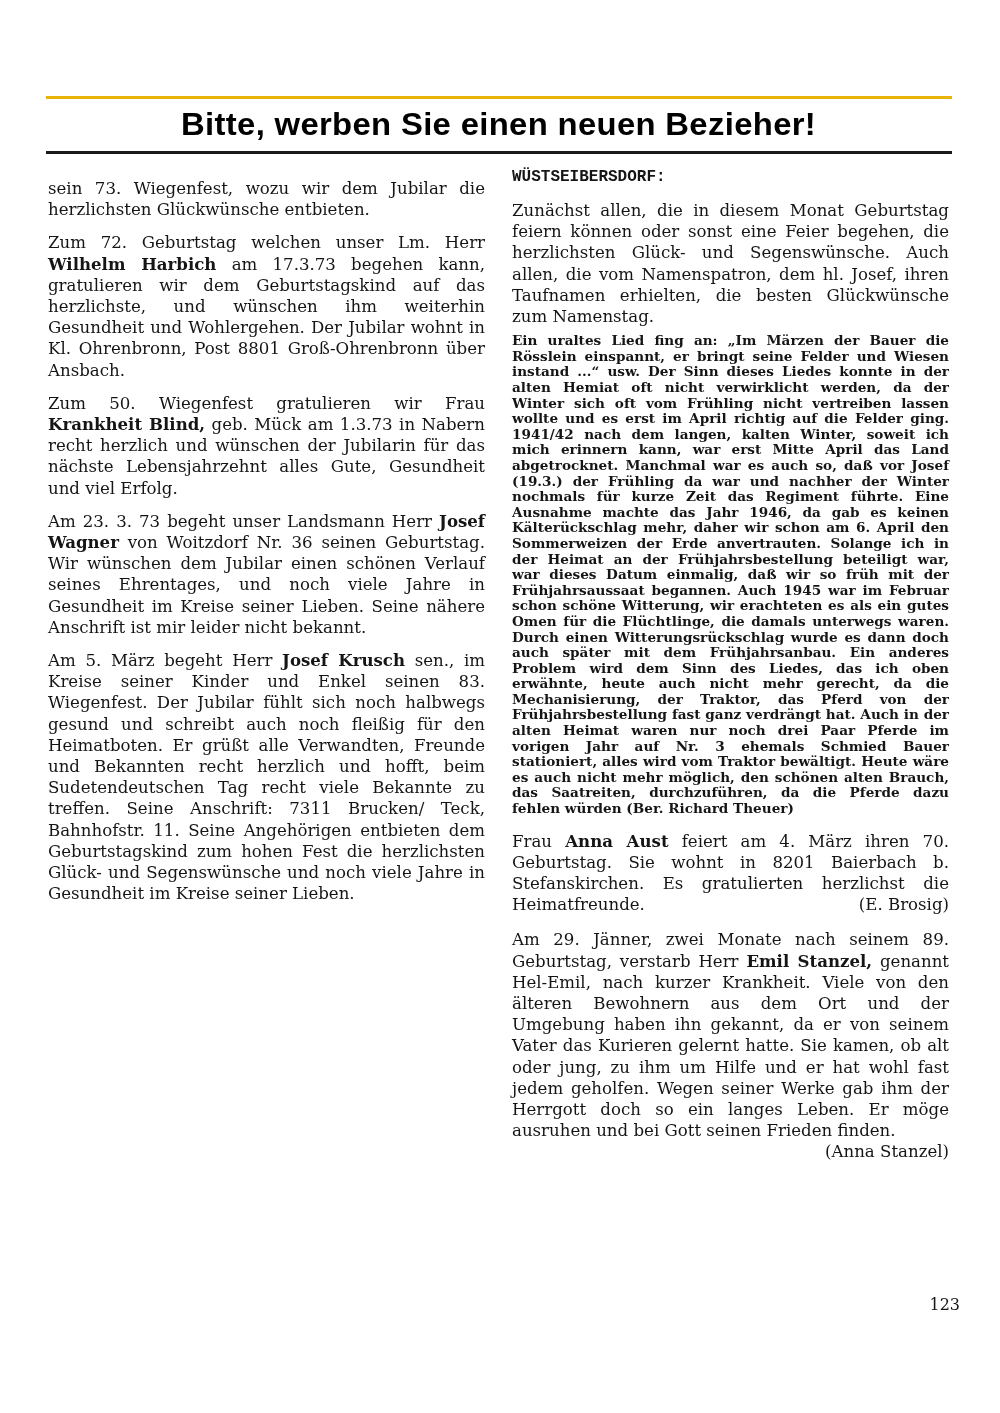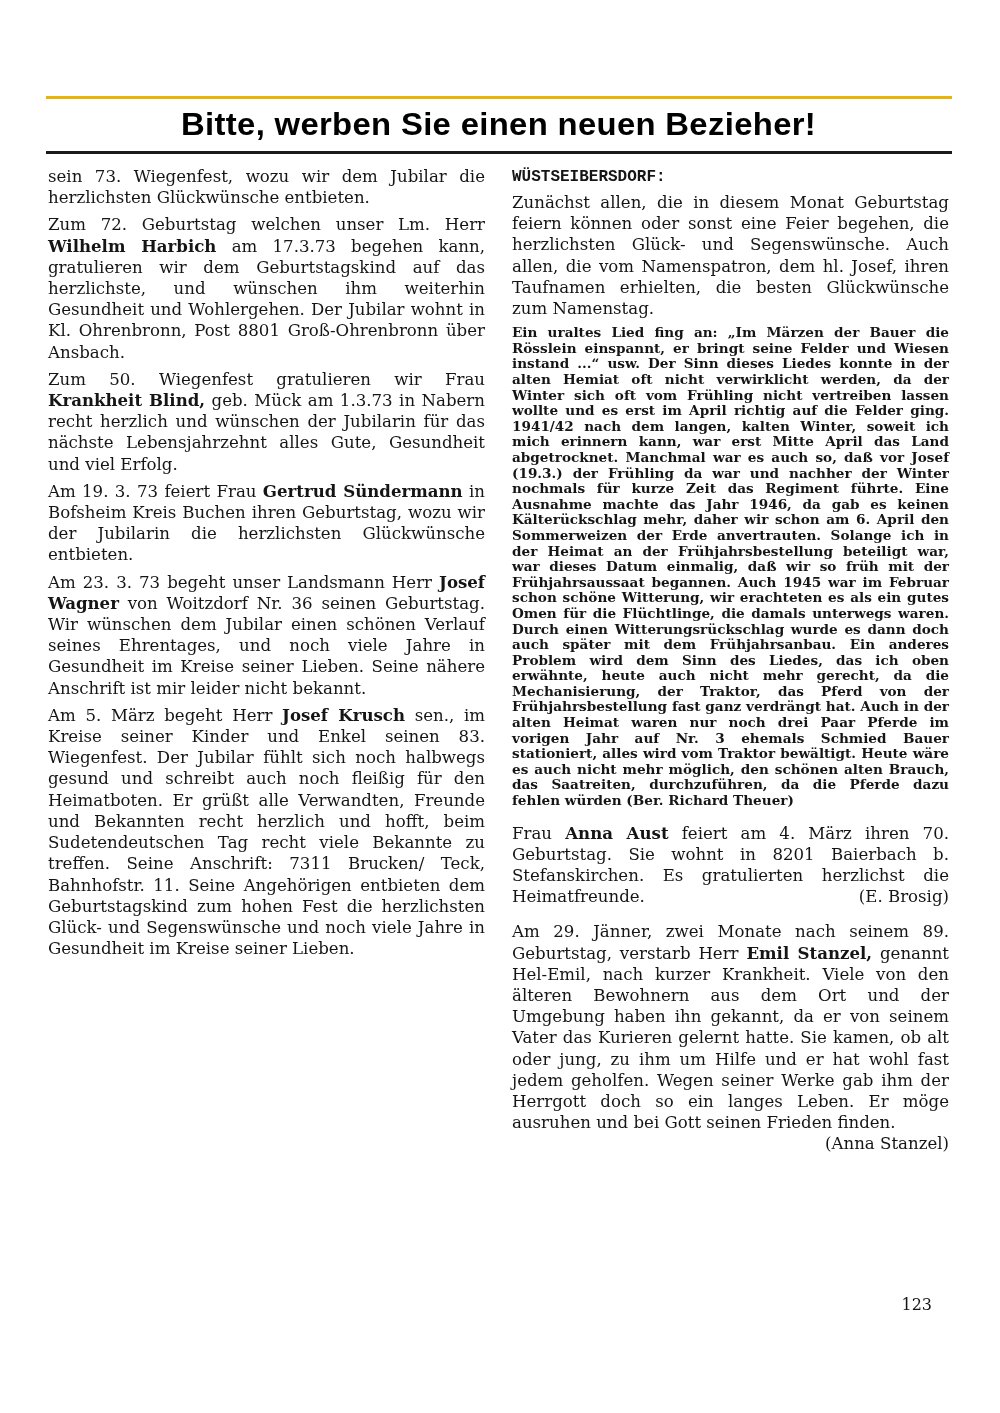--- a/index.html
+++ b/index.html
@@ -12,42 +12,41 @@
   .banner-text {
     font-family: "Liberation Sans", sans-serif; font-weight: 900; font-size: 31px;
     letter-spacing: 0.3px; color: #000; white-space: nowrap; transform: scaleX(1.06);
   }
   .col {
     position: absolute; top: 166px; width: 437px;
     font-family: "DejaVu Serif", serif; text-align: justify; hyphens: manual;
   }
   .col-left { left: 48px; }
   .col-right { left: 512px; }
-  .p { font-size: 16.6px; line-height: 21.2px; margin: 0 0 6px 0; }
+  .p { font-size: 16.6px; line-height: 21.2px; margin: 12px 0 6px 0; }
   .small { font-size: 13.6px; line-height: 15.6px; margin: 4px 0 14px 0; font-weight: 600; }
   .heading { font-weight: 700; font-size: 16px; line-height: 22px; margin: 0 0 4px 0; font-family: Liberation Mono, monospace; }
   b { font-weight: 700; }
   .sig { float: right; }
   .page-number {
-    position: absolute; right: 68px; top: 1295px;
+    position: absolute; right: 40px; top: 1295px;
     font-family: "DejaVu Serif", serif; font-size: 16px;
   }
 </style>
 </head>
 <body>
 
 <div class="banner">
   <span class="banner-text">Bitte, werben Sie einen neuen Bezieher!</span>
 </div>
 
 <div class="col col-left">
   <p class="p">sein 73. Wiegenfest, wozu wir dem Jubilar die herzlichsten Glückwünsche entbieten.</p>
   <p class="p"><span>Zum 72. Geburtstag welchen unser Lm. Herr </span><b>Wilhelm Harbich</b><span> am 17.3.73 begehen kann, gratulieren wir dem Geburtstagskind auf das herzlichste, und wünschen ihm weiterhin Gesundheit und Wohlergehen. Der Jubilar wohnt in Kl. Ohrenbronn, Post 8801 Groß-Ohrenbronn über Ansbach.</span></p>
   <p class="p"><span>Zum 50. Wiegenfest gratulieren wir Frau </span><b>Krankheit Blind,</b><span> geb. Mück am 1.3.73 in Nabern recht herzlich und wünschen der Jubilarin für das nächste Lebensjahrzehnt alles Gute, Gesundheit und viel Erfolg.</span></p>
-  <p class="p"><span>Am 19. 3. 73 feiert Frau </span><b>Gertrud Sündermann</b><span> in Bofsheim Kreis Buchen ihren Geburtstag, wozu wir der Jubilarin die herzlichsten Glückwünsche entbieten.</span></p>
   <p class="p"><span>Am 23. 3. 73 begeht unser Landsmann Herr </span><b>Josef Wagner</b><span> von Woitzdorf Nr. 36 seinen Geburtstag. Wir wünschen dem Jubilar einen schönen Verlauf seines Ehrentages, und noch viele Jahre in Gesundheit im Kreise seiner Lieben. Seine nähere Anschrift ist mir leider nicht bekannt.</span></p>
   <p class="p"><span>Am 5. März begeht Herr </span><b>Josef Krusch</b><span> sen., im Kreise seiner Kinder und Enkel seinen 83. Wiegenfest. Der Jubilar fühlt sich noch halbwegs gesund und schreibt auch noch fleißig für den Heimatboten. Er grüßt alle Verwandten, Freunde und Bekannten recht herzlich und hofft, beim Sudetendeutschen Tag recht viele Bekannte zu treffen. Seine Anschrift: 7311 Brucken/ Teck, Bahnhofstr. 11. Seine Angehörigen entbieten dem Geburtstagskind zum hohen Fest die herzlichsten Glück- und Segenswünsche und noch viele Jahre in Gesundheit im Kreise seiner Lieben.</span></p>
 </div>
 
 <div class="col col-right">
   <p class="heading">WÜSTSEIBERSDORF:</p>
   <p class="p">Zunächst allen, die in diesem Monat Geburtstag feiern können oder sonst eine Feier begehen, die herzlichsten Glück- und Segenswünsche. Auch allen, die vom Namenspatron, dem hl. Josef, ihren Taufnamen erhielten, die besten Glückwünsche zum Namenstag.</p>
   <p class="small">Ein uraltes Lied fing an: „Im Märzen der Bauer die Rösslein einspannt, er bringt seine Felder und Wiesen instand ...“ usw. Der Sinn dieses Liedes konnte in der alten Hemiat oft nicht verwirklicht werden, da der Winter sich oft vom Frühling nicht vertreiben lassen wollte und es erst im April richtig auf die Felder ging. 1941/42 nach dem langen, kalten Winter, soweit ich mich erinnern kann, war erst Mitte April das Land abgetrocknet. Manchmal war es auch so, daß vor Josef (19.3.) der Frühling da war und nachher der Winter nochmals für kurze Zeit das Regiment führte. Eine Ausnahme machte das Jahr 1946, da gab es keinen Kälterückschlag mehr, daher wir schon am 6. April den Sommerweizen der Erde anvertrauten. Solange ich in der Heimat an der Frühjahrsbestellung beteiligt war, war dieses Datum einmalig, daß wir so früh mit der Frühjahrsaussaat begannen. Auch 1945 war im Februar schon schöne Witterung, wir erachteten es als ein gutes Omen für die Flüchtlinge, die damals unterwegs waren. Durch einen Witterungsrückschlag wurde es dann doch auch später mit dem Frühjahrsanbau. Ein anderes Problem wird dem Sinn des Liedes, das ich oben erwähnte, heute auch nicht mehr gerecht, da die Mechanisierung, der Traktor, das Pferd von der Frühjahrsbestellung fast ganz verdrängt hat. Auch in der alten Heimat waren nur noch drei Paar Pferde im vorigen Jahr auf Nr. 3 ehemals Schmied Bauer stationiert, alles wird vom Traktor bewältigt. Heute wäre es auch nicht mehr möglich, den schönen alten Brauch, das Saatreiten, durchzuführen, da die Pferde dazu fehlen würden (Ber. Richard Theuer)</p>
   <p class="p"><span>Frau </span><b>Anna Aust</b><span> feiert am 4. März ihren 70. Geburtstag. Sie wohnt in 8201 Baierbach b. Stefanskirchen. Es gratulierten herzlichst die Heimatfreunde.</span> <span class="sig">(E. Brosig)</span></p>
   <p class="p" style="margin-top:14px"><span>Am 29. Jänner, zwei Monate nach seinem 89. Geburtstag, verstarb Herr </span><b>Emil Stanzel,</b><span> genannt Hel-Emil, nach kurzer Krankheit. Viele von den älteren Bewohnern aus dem Ort und der Umgebung haben ihn gekannt, da er von seinem Vater das Kurieren gelernt hatte. Sie kamen, ob alt oder jung, zu ihm um Hilfe und er hat wohl fast jedem geholfen. Wegen seiner Werke gab ihm der Herrgott doch so ein langes Leben. Er möge ausruhen und bei Gott seinen Frieden finden.</span> <span class="sig">(Anna Stanzel)</span></p>

